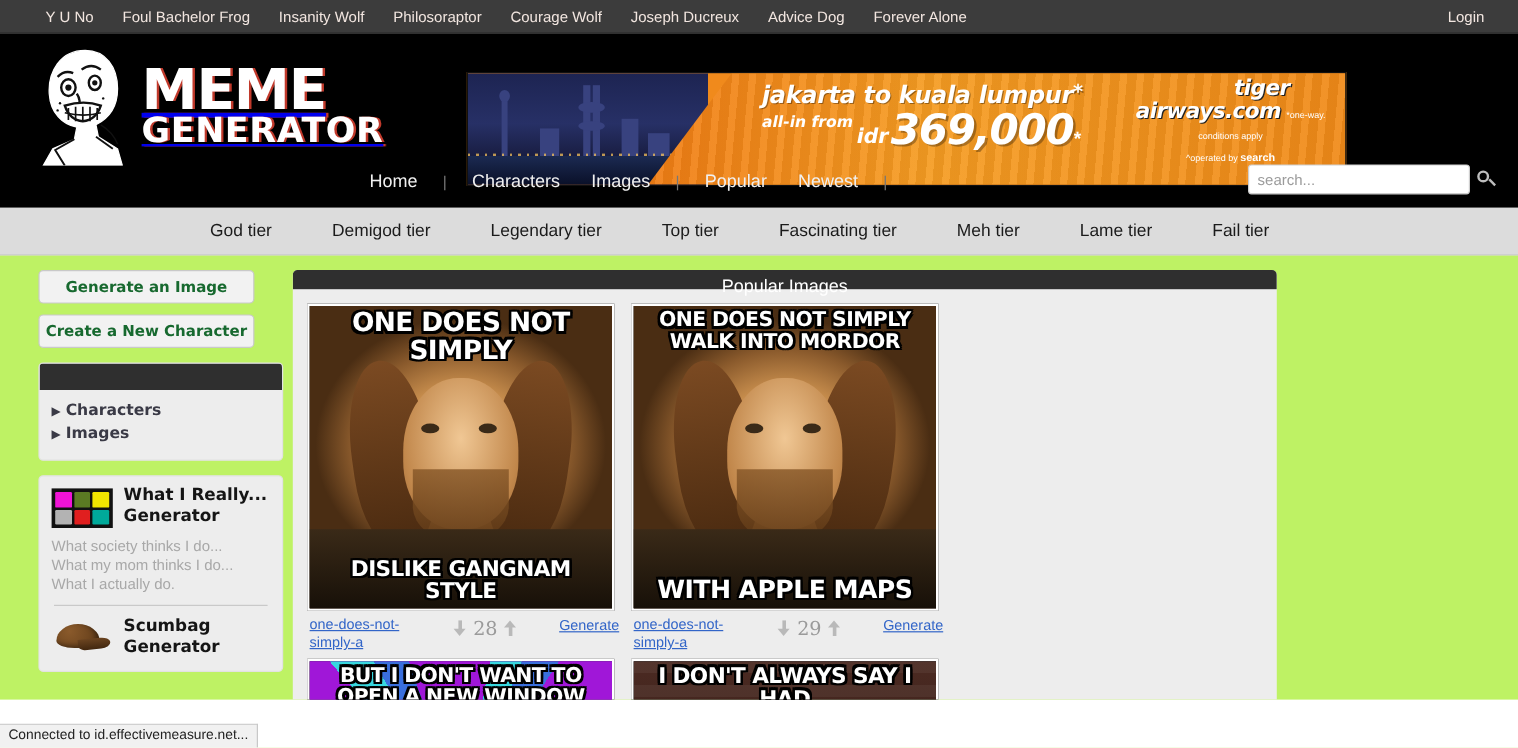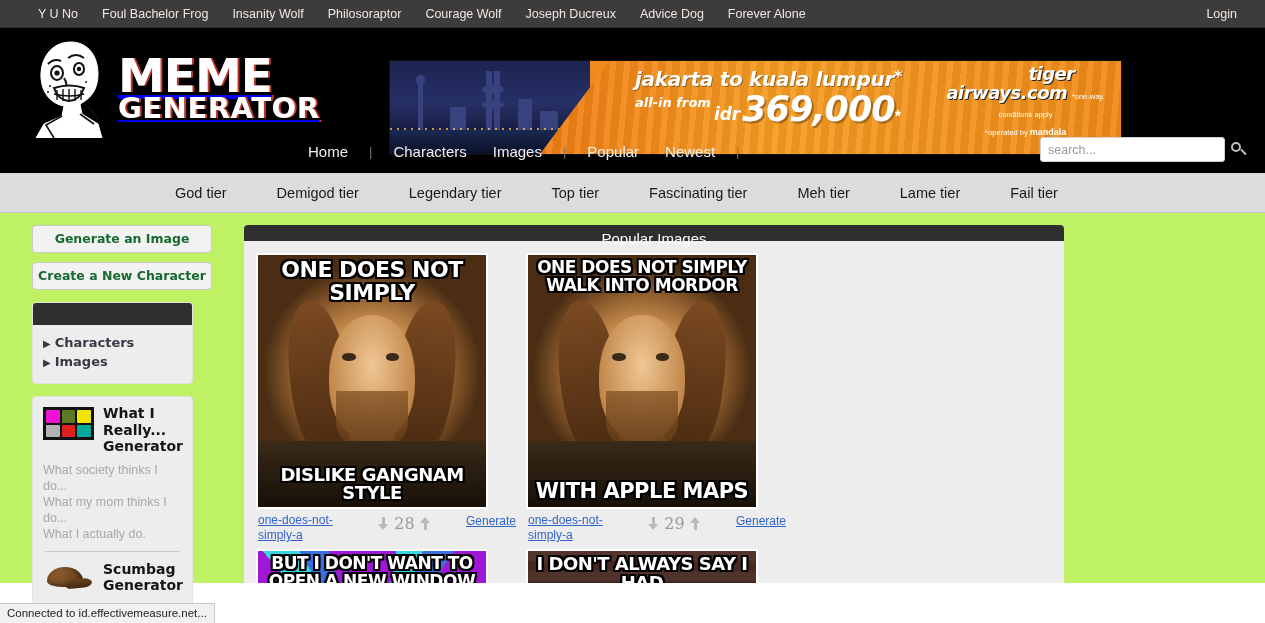--- a/index.html
+++ b/index.html
@@ -175,21 +175,21 @@
 
   
   #sidebar { width: 212px; margin-left: 32px; flex: none; }
   .side-btn {
     display: block; width: 180px; height: 28px; line-height: 26px;
     background: #f2f2f2; border: 1px solid #c9c9c9; border-radius: 4px;
     color: #17692f; font-weight: bold; font-size: 12.5px; text-align: center;
     text-decoration: none; margin-bottom: 9px; font-family: "DejaVu Sans", sans-serif;
   }
   .side-box {
-    width: 161px; background: #ededed; border-radius: 4px; margin-top: 12px;
+    width: 204px; background: #ededed; border-radius: 4px; margin-top: 12px;
     overflow: hidden; border: 1px solid #e2e2e2;
   }
   .side-box-hd {
     height: 22px; background: #2f2f2f; color: #fff; font-size: 14px;
     text-align: center; line-height: 22px;
   }
   .side-box-hd.tall { height: 24px; }
   .side-box-body { padding: 8px 10px 12px 10px; }
   .tree-item {
     color: #3a3a46; font-size: 13px; font-weight: bold; padding: 2px 0;
@@ -232,21 +232,21 @@
     width: 820px; margin-left: 0px; flex: none;
     background: #ededed; border-radius: 4px 4px 0 0; overflow: hidden;
   }
   #content-hd {
     height: 16px; background: #2f2f2f; color: #fff; font-size: 15px;
     text-align: center; line-height: 28px;
   }
   .grid { padding: 12px 8px 0 8px; display: flex; flex-wrap: wrap; }
   .card { width: 270px; padding: 0 4px 0 4px; margin-bottom: 4px; }
   .thumb {
-    width: 232px; height: 256px; border: 2px solid #fff;
+    width: 256px; height: 256px; border: 2px solid #fff;
     position: relative; overflow: hidden; background: #000;
     display: block;
   }
   .meme-top, .meme-bot {
     position: absolute; left: 4px; right: 4px; text-align: center;
     color: #fff; font-family: "DejaVu Sans", sans-serif; font-weight: bold;
     text-transform: uppercase; line-height: 1.03;
     text-shadow:
       -2px -2px 0 #000, 2px -2px 0 #000, -2px 2px 0 #000, 2px 2px 0 #000,
       0 -2px 0 #000, 0 2px 0 #000, -2px 0 0 #000, 2px 0 0 #000;
@@ -417,21 +417,21 @@
         <span class="ad-price">369,000</span>
         <span class="ad-star" style="font-weight:bold;">*</span>
       </span>
     </span>
     <span class="ad-tiger">
       <span class="tg-stripe"></span>
       <span class="tg1">tiger</span>
       <span class="tg2">airways.com</span>
       <span class="tgs">
         <span>*one-way. conditions apply</span><br>
-        <span>^operated by </span><b>mandala</b>
+        <span>^operated by </span><b>search</b>
       </span>
     </span>
   </a>
 
   <div id="main-nav">
     <div class="nav-inner">
         <a href="#">Home</a>
         <span class="sep">|</span>
         <a href="#">Characters</a>
         <a href="#">Images</a>

